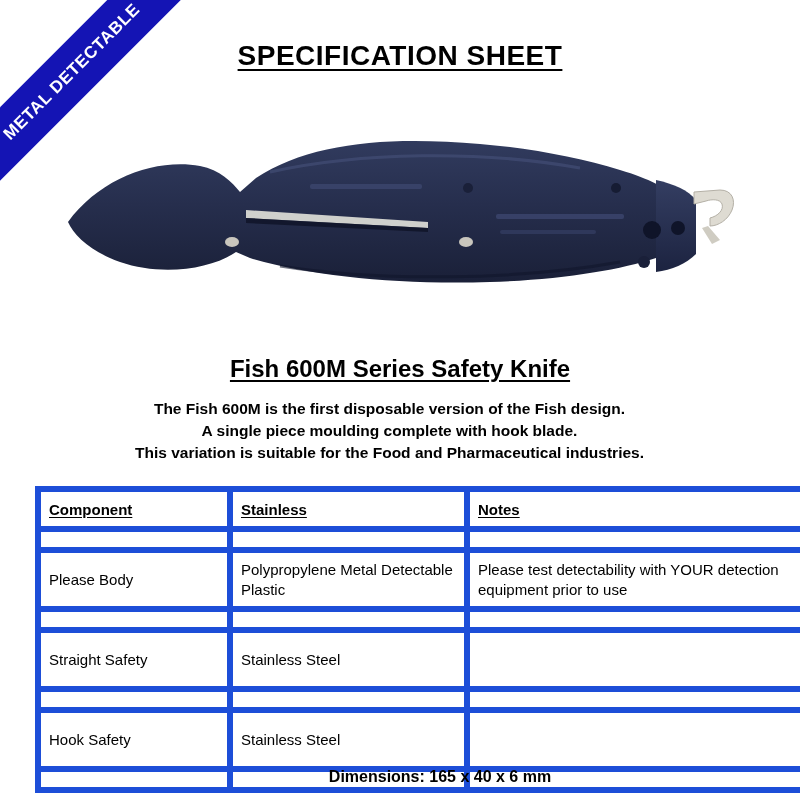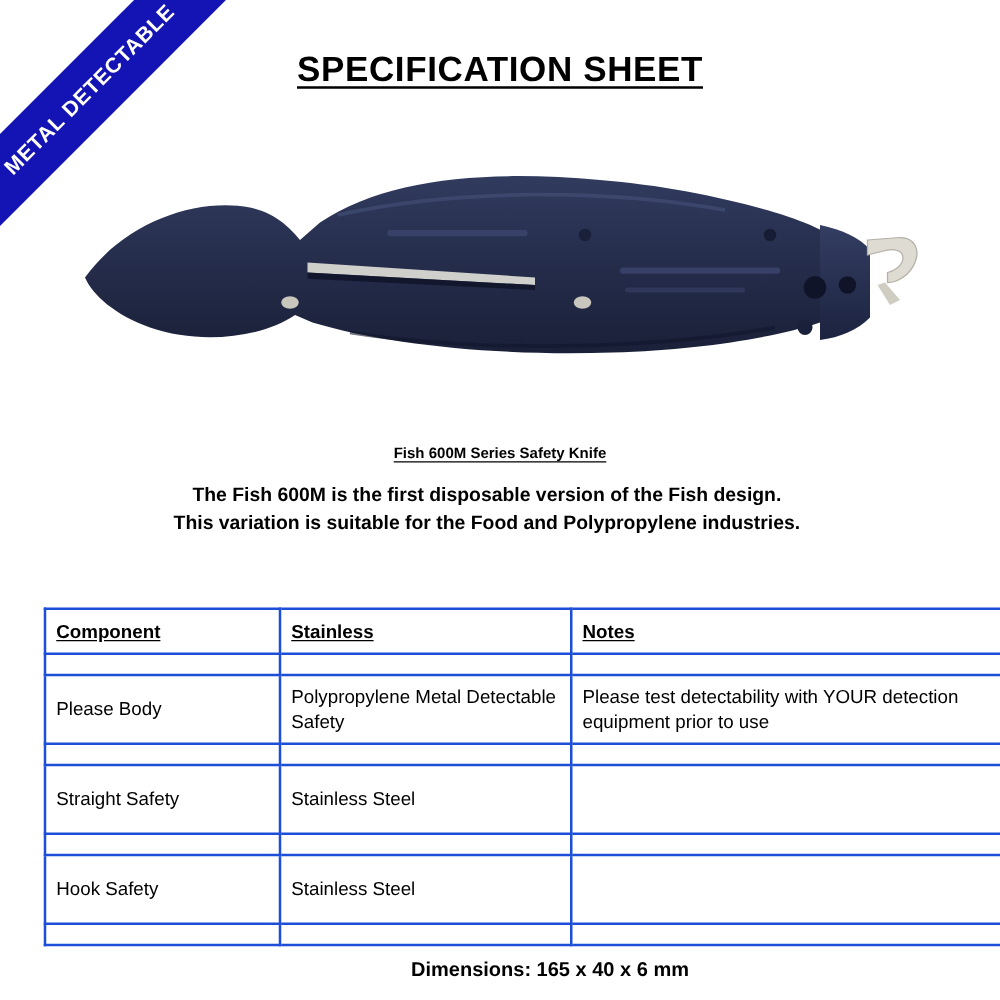--- a/index.html
+++ b/index.html
@@ -74,30 +74,30 @@
     display: block;
   }
 
   
   .product-name {
     position: absolute;
     top: 355px;
     left: 0;
     width: 800px;
     text-align: center;
-    font-size: 12px;
+    font-size: 24px;
     font-weight: bold;
     text-decoration: underline;
     text-underline-offset: 3px;
   }
 
   
   .description {
     position: absolute;
-    top: 386px;
+    top: 398px;
     left: 0;
     width: 779px;
     text-align: center;
     font-size: 15.5px;
     font-weight: bold;
     line-height: 22px;
   }
   .description div {
     white-space: nowrap;
   }
@@ -105,21 +105,21 @@
   
   .spec-table {
     position: absolute;
     top: 486px;
     left: 35px;
     width: 730px;
     border-collapse: collapse;
     table-layout: fixed;
   }
   .spec-table td, .spec-table th {
-    border: 2px solid #1d4ed8;
+    border: 6px solid #1d4ed8;
     padding: 4px 8px;
     font-size: 15px;
     text-align: left;
     vertical-align: middle;
     font-family: "Liberation Sans", sans-serif;
   }
   .spec-table th {
     font-weight: bold;
     text-decoration: underline;
     text-underline-offset: 2px;
@@ -215,38 +215,39 @@
     <rect x="250" y="54" width="112" height="5" rx="2" fill="#3c466e" opacity="0.8"></rect>
     <rect x="436" y="84" width="128" height="5" rx="2" fill="#3c466e" opacity="0.8"></rect>
     <rect x="440" y="100" width="96" height="4" rx="2" fill="#333c60" opacity="0.8"></rect>
   </svg>
 </div>
 
 <div class="product-name">Fish 600M Series Safety Knife</div>
 
 <div class="description">
   <div>The Fish 600M is the first disposable version of the Fish design.</div>
-  <div>This variation is suitable for the Food and Polypropylene industries.</div>
+  <div>A single piece moulding complete with hook blade.</div>
+  <div>This variation is suitable for the Food and Pharmaceutical industries.</div>
 </div>
 
 <table class="spec-table">
   <tbody>
     <tr>
       <th class="col-a">Component</th>
       <th class="col-b">Stainless</th>
       <th class="col-c">Notes</th>
     </tr>
     <tr class="row-spacer">
       <td></td>
       <td></td>
       <td></td>
     </tr>
     <tr class="row-data">
       <td>Please Body</td>
-      <td>Polypropylene Metal Detectable Safety</td>
+      <td>Polypropylene Metal Detectable Plastic</td>
       <td>Please test detectability with YOUR detection equipment prior to use</td>
     </tr>
     <tr class="row-spacer">
       <td></td>
       <td></td>
       <td></td>
     </tr>
     <tr class="row-data">
       <td>Straight Safety</td>
       <td>Stainless Steel</td>

